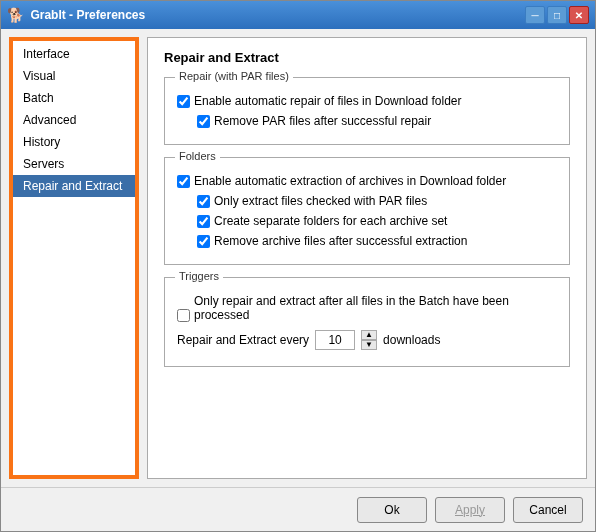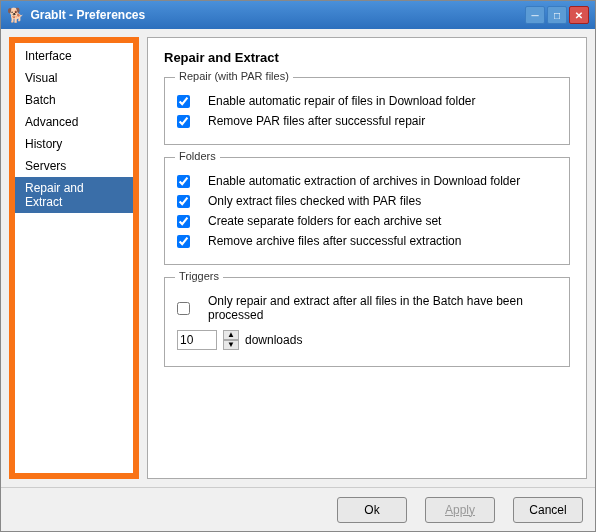--- a/index.html
+++ b/index.html
@@ -62,21 +62,21 @@
     .content-area {
       display: flex;
       flex: 1;
       padding: 8px;
       gap: 8px;
       background: #f0f0f0;
     }
     .sidebar {
       width: 130px;
       background: white;
-      border: 6px solid #f97316;
+      border: 4px solid #f97316;
       flex-shrink: 0;
       padding: 2px 0;
     }
     .sidebar-item {
       padding: 4px 10px;
       cursor: pointer;
       color: #000;
       font-size: 12px;
     }
     .sidebar-item.active {
@@ -106,47 +106,48 @@
       position: absolute;
       top: -8px;
       left: 10px;
       background: white;
       padding: 0 4px;
       font-size: 11px;
       color: #333;
     }
     .checkbox-row {
       display: flex;
-      align-items: center;
-      gap: 18px;
+      align-items: flex-end;
+      gap: 4px;
       margin-bottom: 6px;
       font-size: 12px;
     }
     .checkbox-row:last-child {
       margin-bottom: 0;
     }
     .checkbox-row.indented {
+      margin-left: 20px;
     }
     .checkbox-row input[type="checkbox"] {
       width: 13px;
       height: 13px;
       flex-shrink: 0;
     }
     .triggers-row {
       display: flex;
       align-items: center;
       gap: 6px;
       margin-top: 8px;
       font-size: 12px;
     }
     .spinner-input {
       width: 40px;
       height: 20px;
       border: 1px solid #aaa;
-      text-align: left;
+      text-align: center;
       font-size: 12px;
       padding: 0 2px;
     }
     .spinner-buttons {
       display: flex;
       flex-direction: column;
       width: 16px;
     }
     .spinner-btn {
       height: 10px;
@@ -160,21 +161,21 @@
       line-height: 1;
     }
     .bottom-bar {
       height: 44px;
       background: #f0f0f0;
       border-top: 1px solid #ccc;
       display: flex;
       align-items: center;
       justify-content: flex-end;
       padding: 0 12px;
-      gap: 18px;
+      gap: 8px;
       flex-shrink: 0;
     }
     .bottom-btn {
       min-width: 70px;
       height: 26px;
       background: #e8e8e8;
       border: 1px solid #888;
       border-radius: 3px;
       font-size: 12px;
       cursor: pointer;
@@ -252,20 +253,21 @@
         </div>
       </div>
 
       <div class="section-box">
         <span class="section-label">Triggers</span>
         <div class="checkbox-row">
           <input type="checkbox" style="">
           <label>Only repair and extract after all files in the Batch have been processed</label>
         </div>
         <div class="triggers-row">
+          <span>Repair and Extract every</span>
           <input type="text" class="spinner-input" value="10" style="">
           <div class="spinner-buttons">
             <div class="spinner-btn">▲</div>
             <div class="spinner-btn">▼</div>
           </div>
           <span>downloads</span>
         </div>
       </div>
     </div>
   </div>

